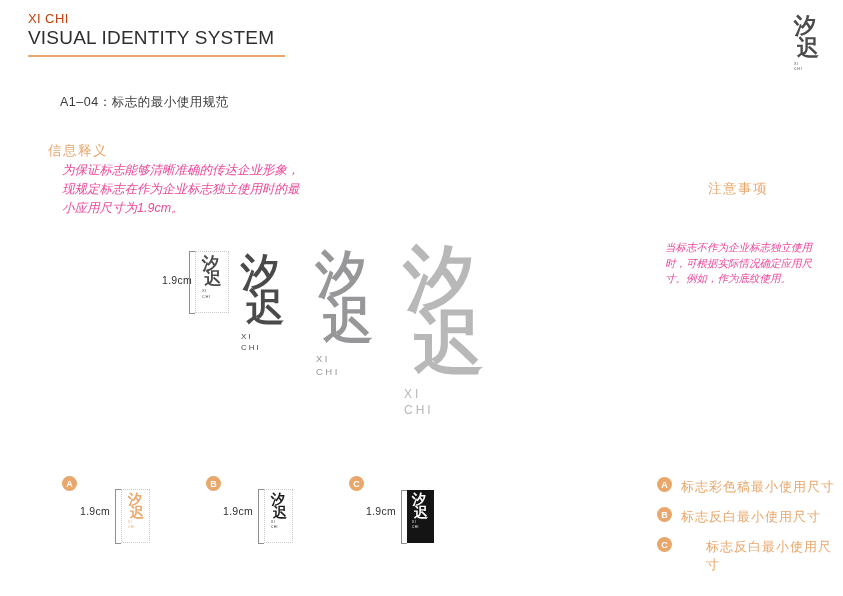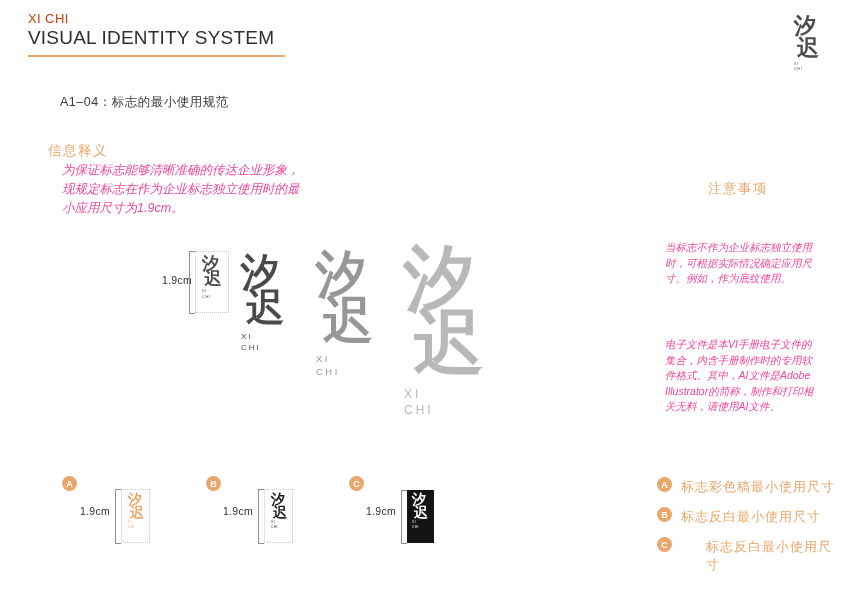--- a/index.html
+++ b/index.html
@@ -80,21 +80,20 @@
     </div>
   </div>
 
   <div class="abs page-heading">A1–04：标志的最小使用规范</div>
 
   <div class="abs sec-title info-title">信息释义</div>
   <div class="abs body-txt info-body">为保证标志能够清晰准确的传达企业形象，现规定标志在作为企业标志独立使用时的最小应用尺寸为1.9cm。</div>
 
   <div class="abs sec-title notes-title">注意事项</div>
   <div class="abs body-txt notes-body">当标志不作为企业标志独立使用时，可根据实际情况确定应用尺寸。例如，作为底纹使用。</div>
-  <div class="abs body-txt files-body">电子文件是本VI手册电子文件的集合，内含手册制作时的专用软件格式。其中，AI文件是Adobe Illustrator的简称，制作和打印相关无料，请使用AI文件。</div>
 
   <div class="abs size-label" style="left:162px;top:274px;">1.9cm</div>
   <div class="abs bracket" style="left:189px;top:251px;height:61px;"></div>
   <div class="abs frame" style="left:195px;top:251px;width:34px;height:62px;">
     <div class="logo sz-xs col-dark">
       <div class="lc c1">汐</div>
       <div class="lc c2">迟</div>
       <div class="lat">
         <div>XI</div>
         <div>CHI</div>

